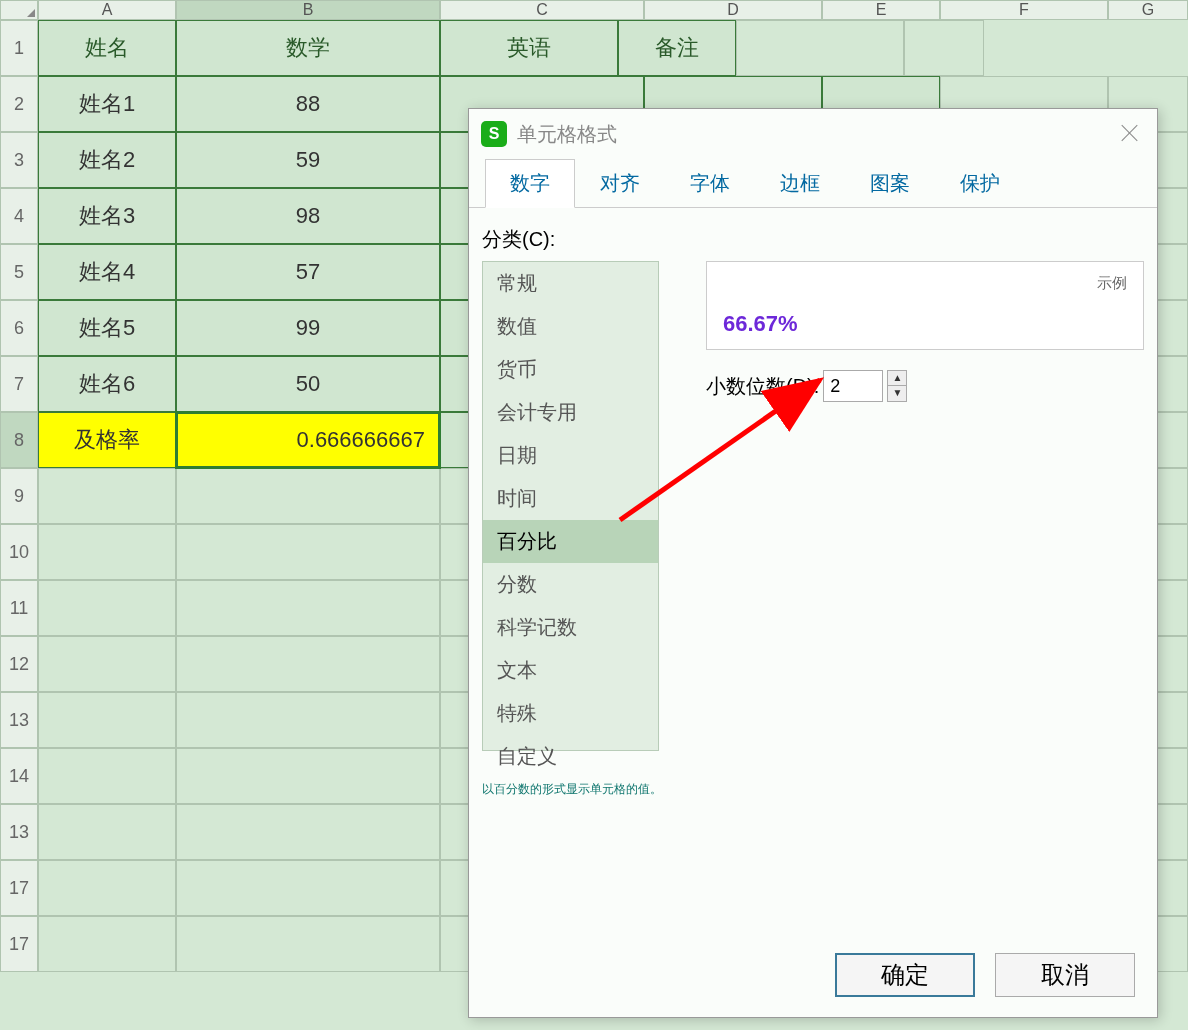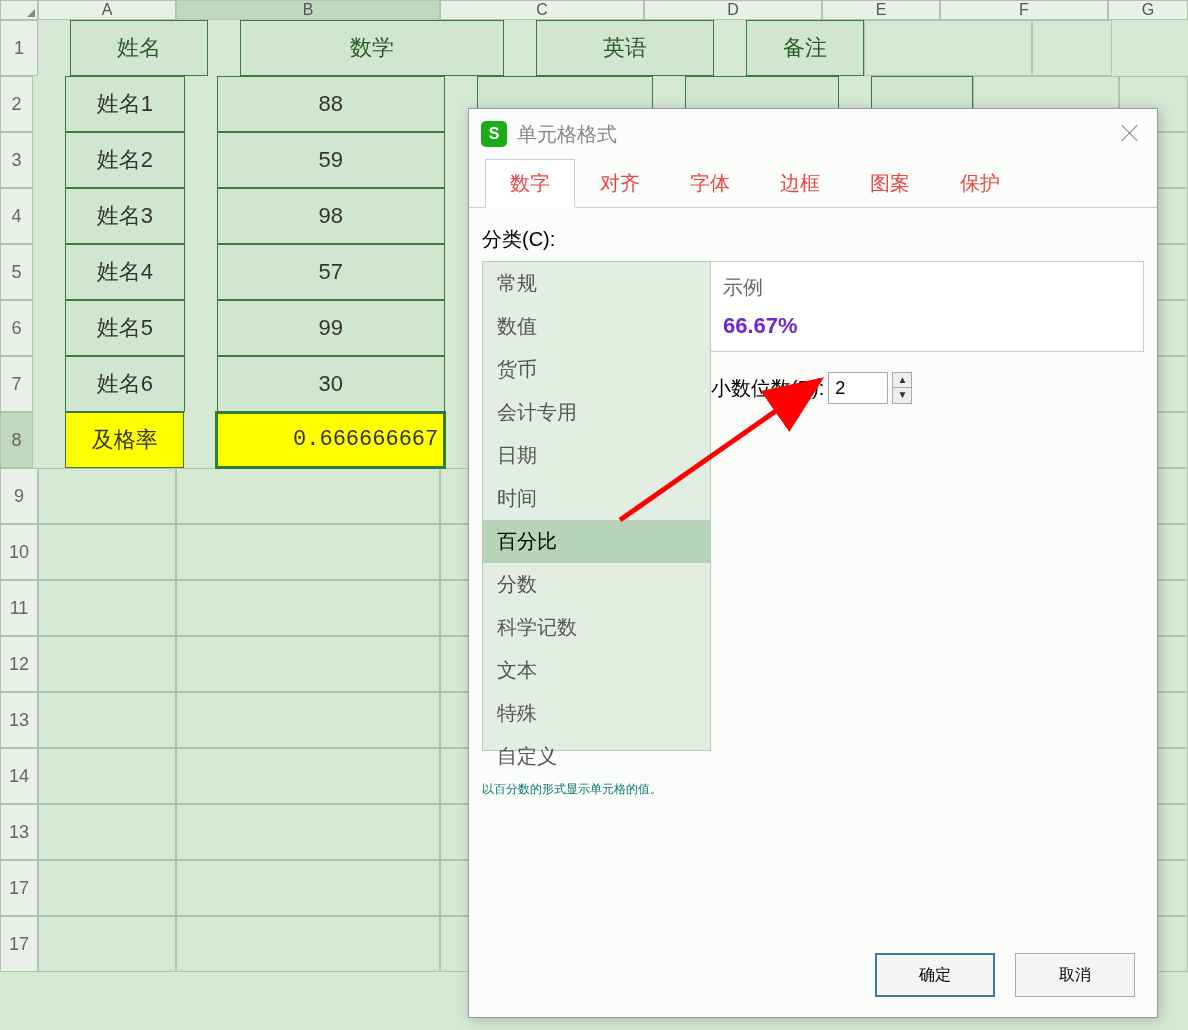--- a/index.html
+++ b/index.html
@@ -69,30 +69,29 @@
       background: #d4e8d4;
       text-align: center;
       font-size: 22px;
       color: #333;
       line-height: 54px;
       position: relative;
     }
     .cell.data-cell {
       border: 1.5px solid #3a7a3a;
       background: #d0e6d0;
-      margin-left: 32px;
     }
     .cell.hdr { color: #2a5a2a; }
     .cell.yellow { background: #ffff00 !important; text-align: center; }
     .cell.selected {
       outline: 3px solid #2e7d32;
       outline-offset: -2px;
       z-index: 5;
     }
-    .cell.val-right { text-align: right; padding-right: 6px; font-family: Liberation Mono, monospace; }
+    .cell.val-right { text-align: right; padding-right: 14px; }
 
     
     .dialog {
       position: absolute;
       left: 468px;
       top: 108px;
       width: 690px;
       height: 910px;
       background: #fafdfa;
       border: 1px solid #999;
@@ -141,42 +140,42 @@
 
     .tabs {
       display: flex;
       padding-left: 16px;
       border-bottom: 1px solid #ccc;
       gap: 0;
     }
     .tab {
       padding: 10px 24px;
       font-size: 20px;
-      color: #ef4444;
+      color: #0369a1;
       cursor: pointer;
       border: 1px solid transparent;
       margin-bottom: -1px;
     }
     .tab.active {
       background: #fff;
       border: 1px solid #ccc;
       border-bottom: 1px solid #fff;
     }
 
     .dialog-body {
       padding: 18px 13px;
       flex: 1;
       position: relative;
     }
     .category-label {
       font-size: 20px;
       margin-bottom: 8px;
     }
     .category-list {
-      width: 229px;
+      width: 177px;
       height: 490px;
       border: 1px solid #b8ccb8;
       background: #e2eee2;
       float: left;
     }
     .category-item {
       padding: 8px 14px;
       font-size: 20px;
       color: #555;
       cursor: pointer;
@@ -189,23 +188,24 @@
     .right-pane {
       margin-left: 224px;
     }
     .example-box {
       border: 1px solid #ccc;
       padding: 12px 16px;
       background: #fff;
       margin-bottom: 20px;
     }
     .example-label {
-      font-size: 20px;
+      font-size: 15px;
       color: #666;
-      margin-bottom: 12px;
+      margin-bottom: 18px;
+      text-align: right;
     }
     .example-value {
       font-size: 22px;
       color: #6d28d9;
       font-weight: bold;
     }
     .decimal-row {
       display: flex;
       align-items: center;
       gap: 4px;
@@ -241,25 +241,25 @@
       color: #0f766e;
     }
 
     .dialog-footer {
       padding: 16px 22px 20px;
       display: flex;
       justify-content: flex-end;
       gap: 20px;
     }
     .btn {
-      width: 120px;
+      width: 140px;
       height: 44px;
       border: 1px solid #aaa;
       background: #f5f5f5;
-      font-size: 16px;
+      font-size: 24px;
       cursor: pointer;
     }
     .btn.primary {
       border: 2px solid #3a7a9a;
     }
 
     .arrow-svg {
       position: absolute;
       left: 590px;
       top: 350px;
@@ -338,21 +338,21 @@
     <div class="cell data-cell col-B">99</div>
     <div class="cell data-cell col-C"></div>
     <div class="cell data-cell col-D"></div>
     <div class="cell data-cell col-E"></div>
     <div class="cell col-F"></div>
     <div class="cell col-G"></div>
   </div>
   <div class="data-row">
     <div class="row-header">7</div>
     <div class="cell data-cell col-A">姓名6</div>
-    <div class="cell data-cell col-B">30</div>
+    <div class="cell data-cell col-B">50</div>
     <div class="cell data-cell col-C"></div>
     <div class="cell data-cell col-D"></div>
     <div class="cell data-cell col-E"></div>
     <div class="cell col-F"></div>
     <div class="cell col-G"></div>
   </div>
 
   <div class="data-row">
     <div class="row-header selected">8</div>
     <div class="cell data-cell yellow col-A">及格率</div>

